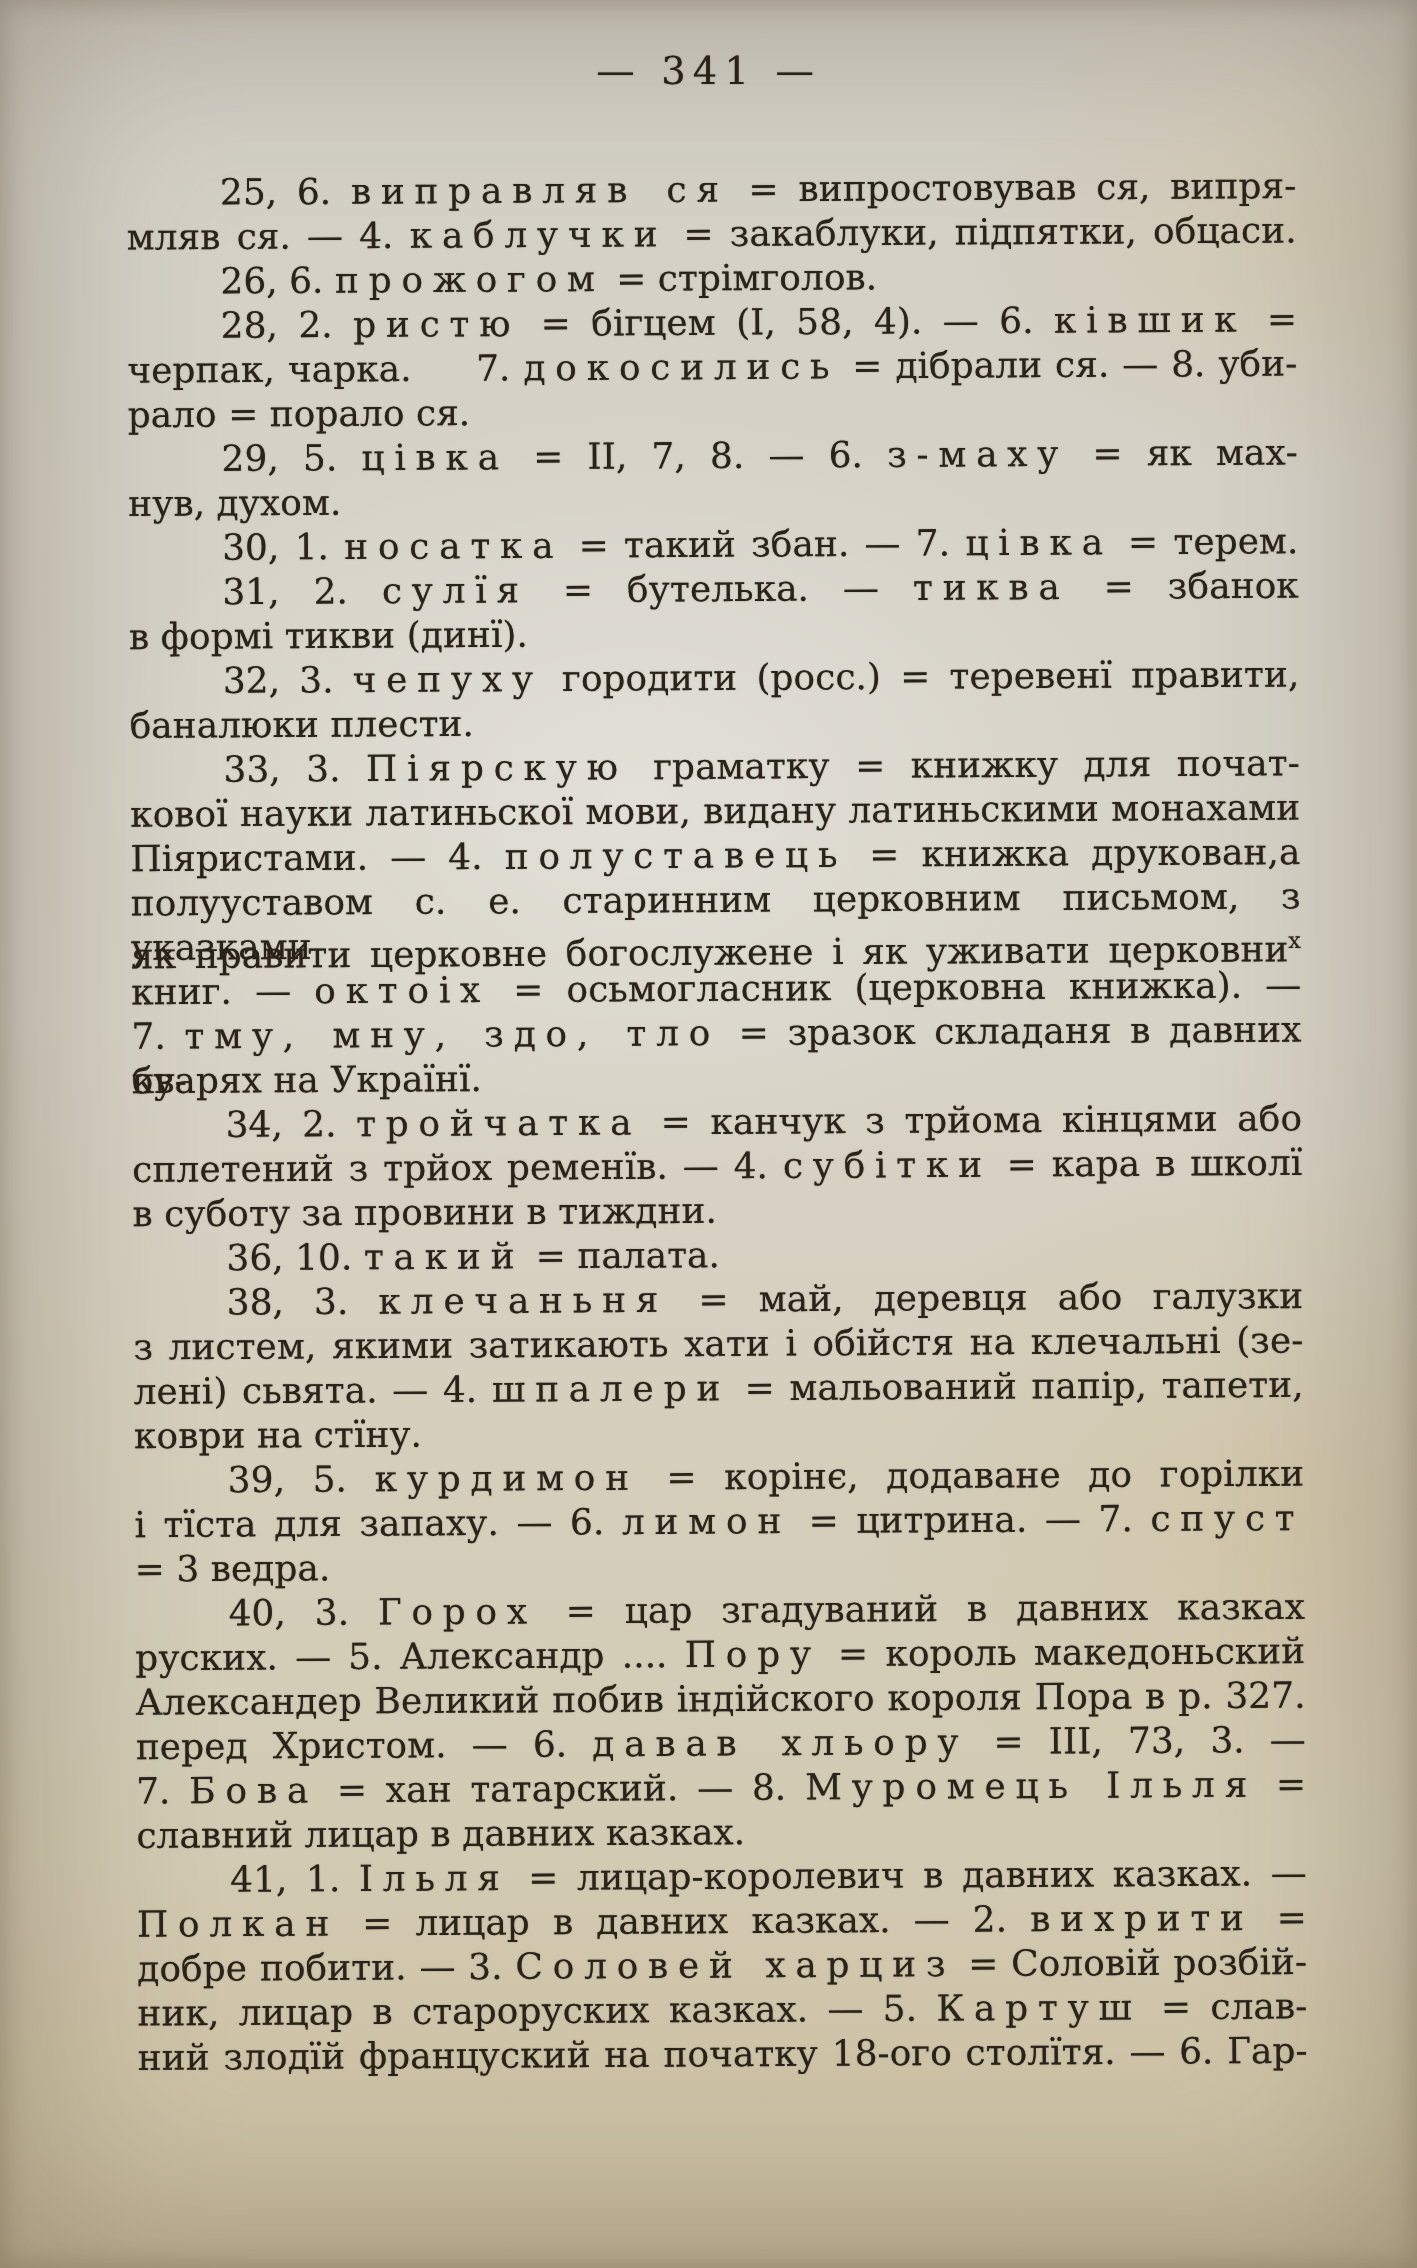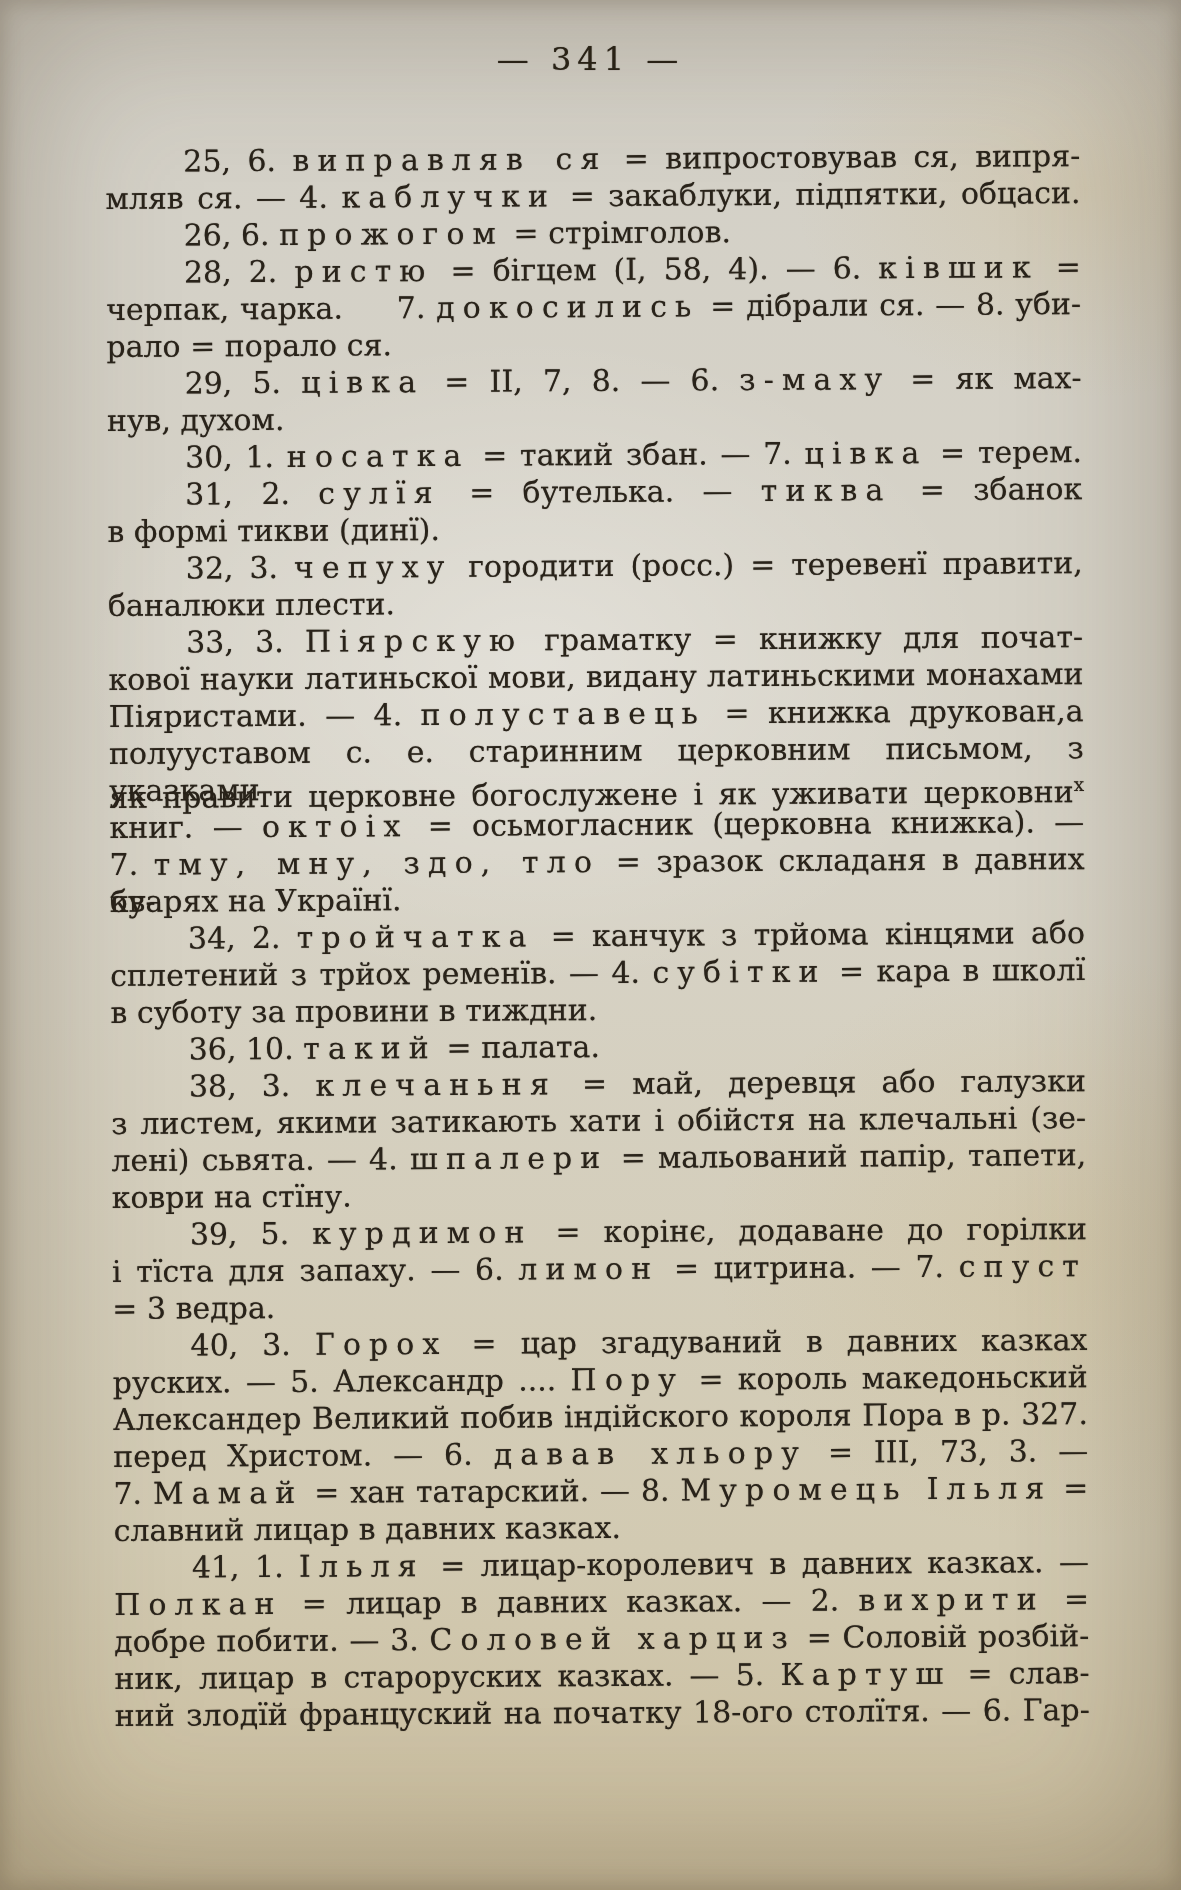--- a/index.html
+++ b/index.html
@@ -79,21 +79,21 @@
       <div class="line just"><span>з листем, якими затикають хати і обійстя на клечальні (зе-</span></div>
       <div class="line just"><span>лені) сьвята. — 4. </span><span class="lsp">шпалери</span><span> = мальований папір, тапети,</span></div>
       <div class="line"><span>коври на стїну.</span></div>
       <div class="line just ind"><span>39, 5. </span><span class="lsp">курдимон</span><span> = корінє, додаване до горілки</span></div>
       <div class="line just"><span>і тїста для запаху. — 6. </span><span class="lsp">лимон</span><span> = цитрина. — 7. </span><span class="lsp">спуст</span></div>
       <div class="line"><span>= 3 ведра.</span></div>
       <div class="line just ind"><span>40, 3. </span><span class="lsp">Горох</span><span> = цар згадуваний в давних казках</span></div>
       <div class="line just"><span>руских. — 5. Александр .... </span><span class="lsp">Пору</span><span> = король македоньский</span></div>
       <div class="line just"><span>Александер Великий побив індійского короля Пора в р. 327.</span></div>
       <div class="line just"><span>перед Христом. — 6. </span><span class="lsp">давав хльору</span><span> = III, 73, 3. —</span></div>
-      <div class="line just"><span>7. </span><span class="lsp">Мамай</span><span> = хан татарский. — 8. </span><span class="lsp">Муромець Ільля</span><span> =</span></div>
+      <div class="line just"><span>7. </span><span class="lsp">Бова</span><span> = хан татарский. — 8. </span><span class="lsp">Муромець Ільля</span><span> =</span></div>
       <div class="line"><span>славний лицар в давних казках.</span></div>
       <div class="line just ind"><span>41, 1. </span><span class="lsp">Ільля</span><span> = лицар-королевич в давних казках. —</span></div>
       <div class="line just"><span class="lsp">Полкан</span><span> = лицар в давних казках. — 2. </span><span class="lsp">вихрити</span><span> =</span></div>
       <div class="line just"><span>добре побити. — 3. </span><span class="lsp">Соловей харциз</span><span> = Соловій розбій-</span></div>
       <div class="line just"><span>ник, лицар в староруских казках. — 5. </span><span class="lsp">Картуш</span><span> = слав-</span></div>
       <div class="line just"><span>ний злодїй француский на початку 18-ого столїтя. — 6. Гар-</span></div>
     </div>
   <div class="vignette"></div>
 </div>
 

